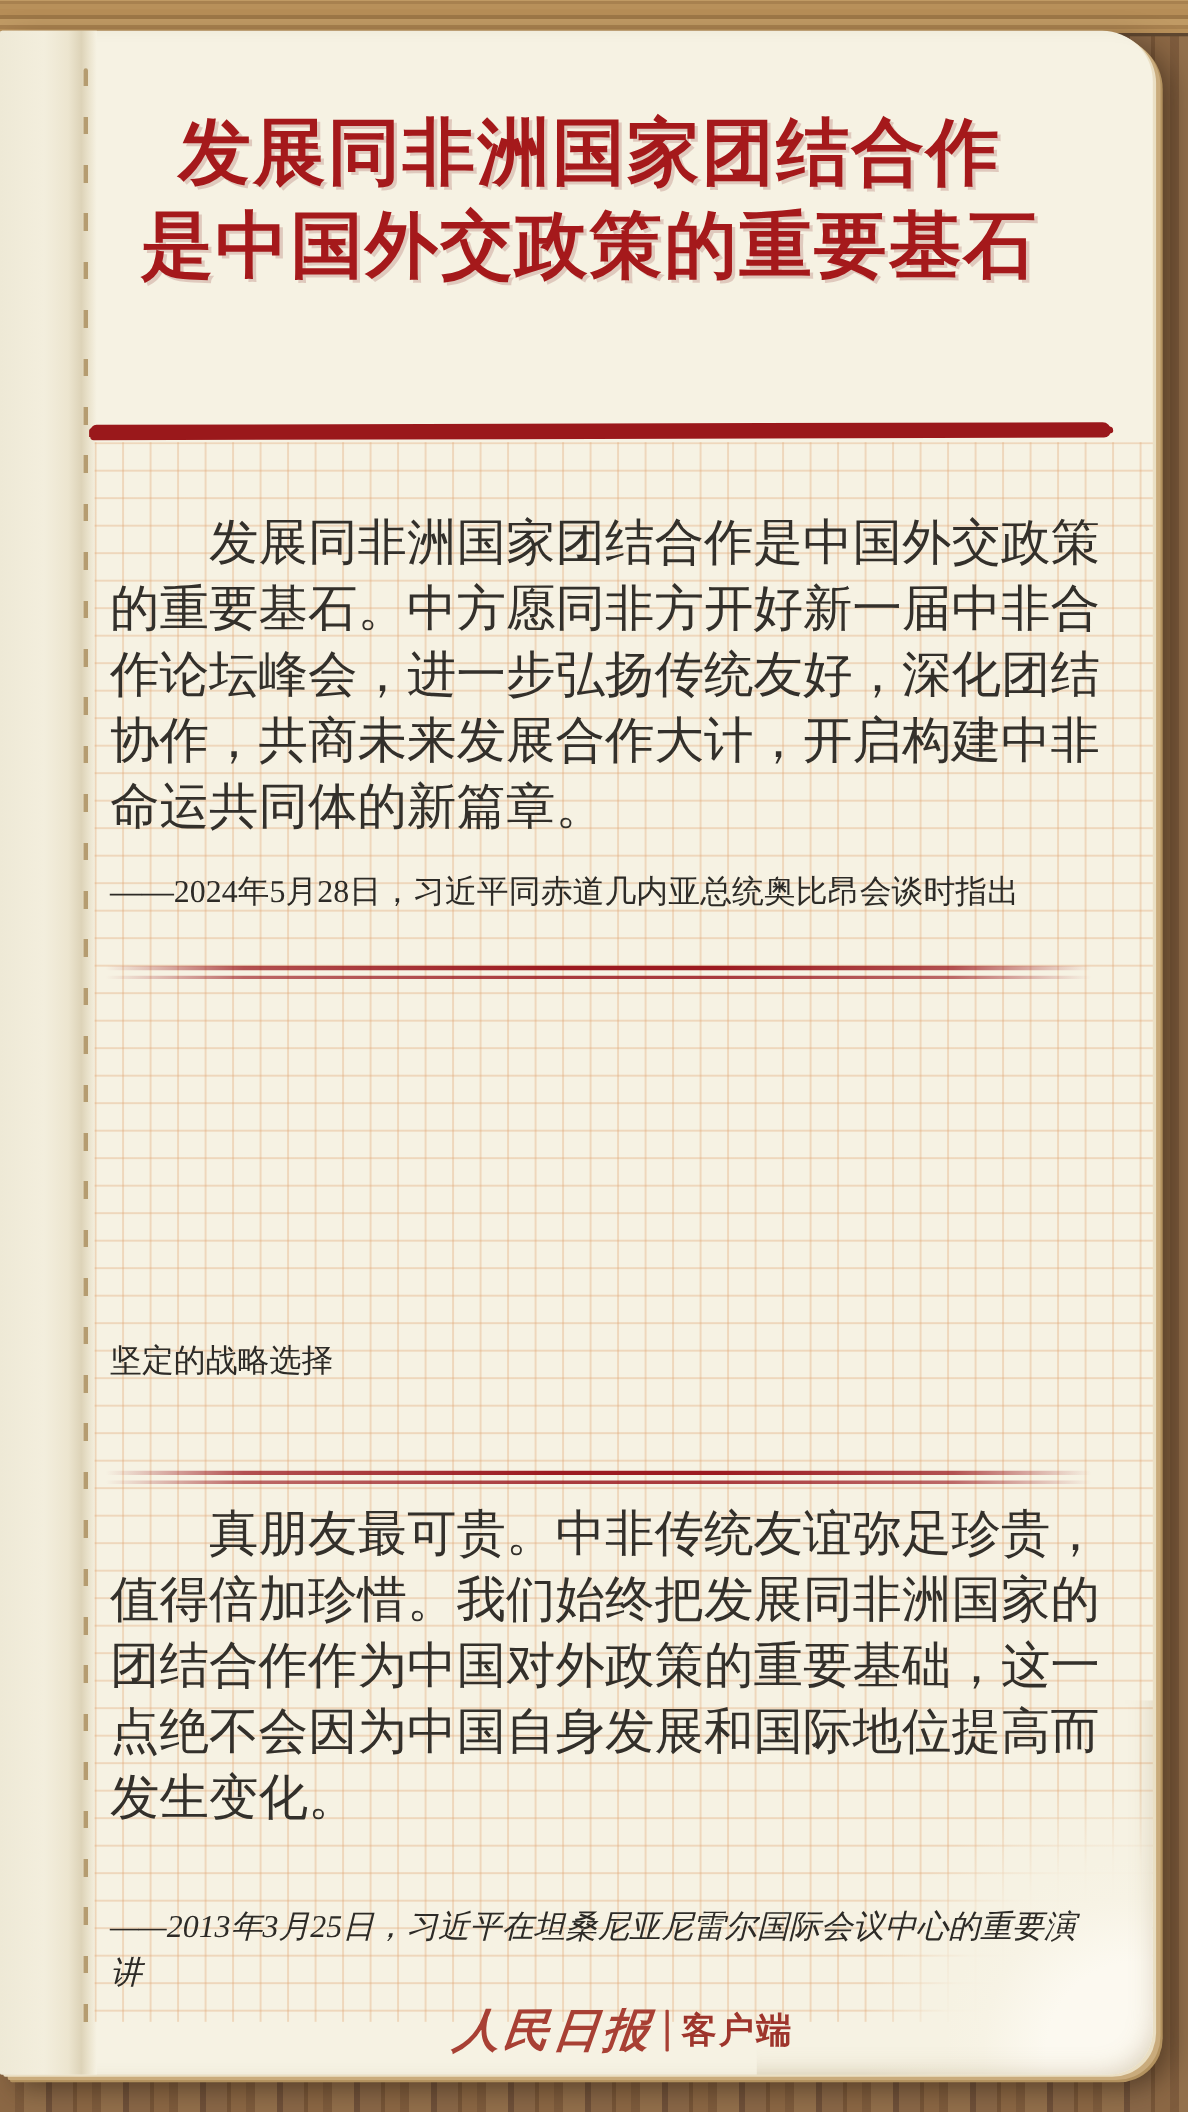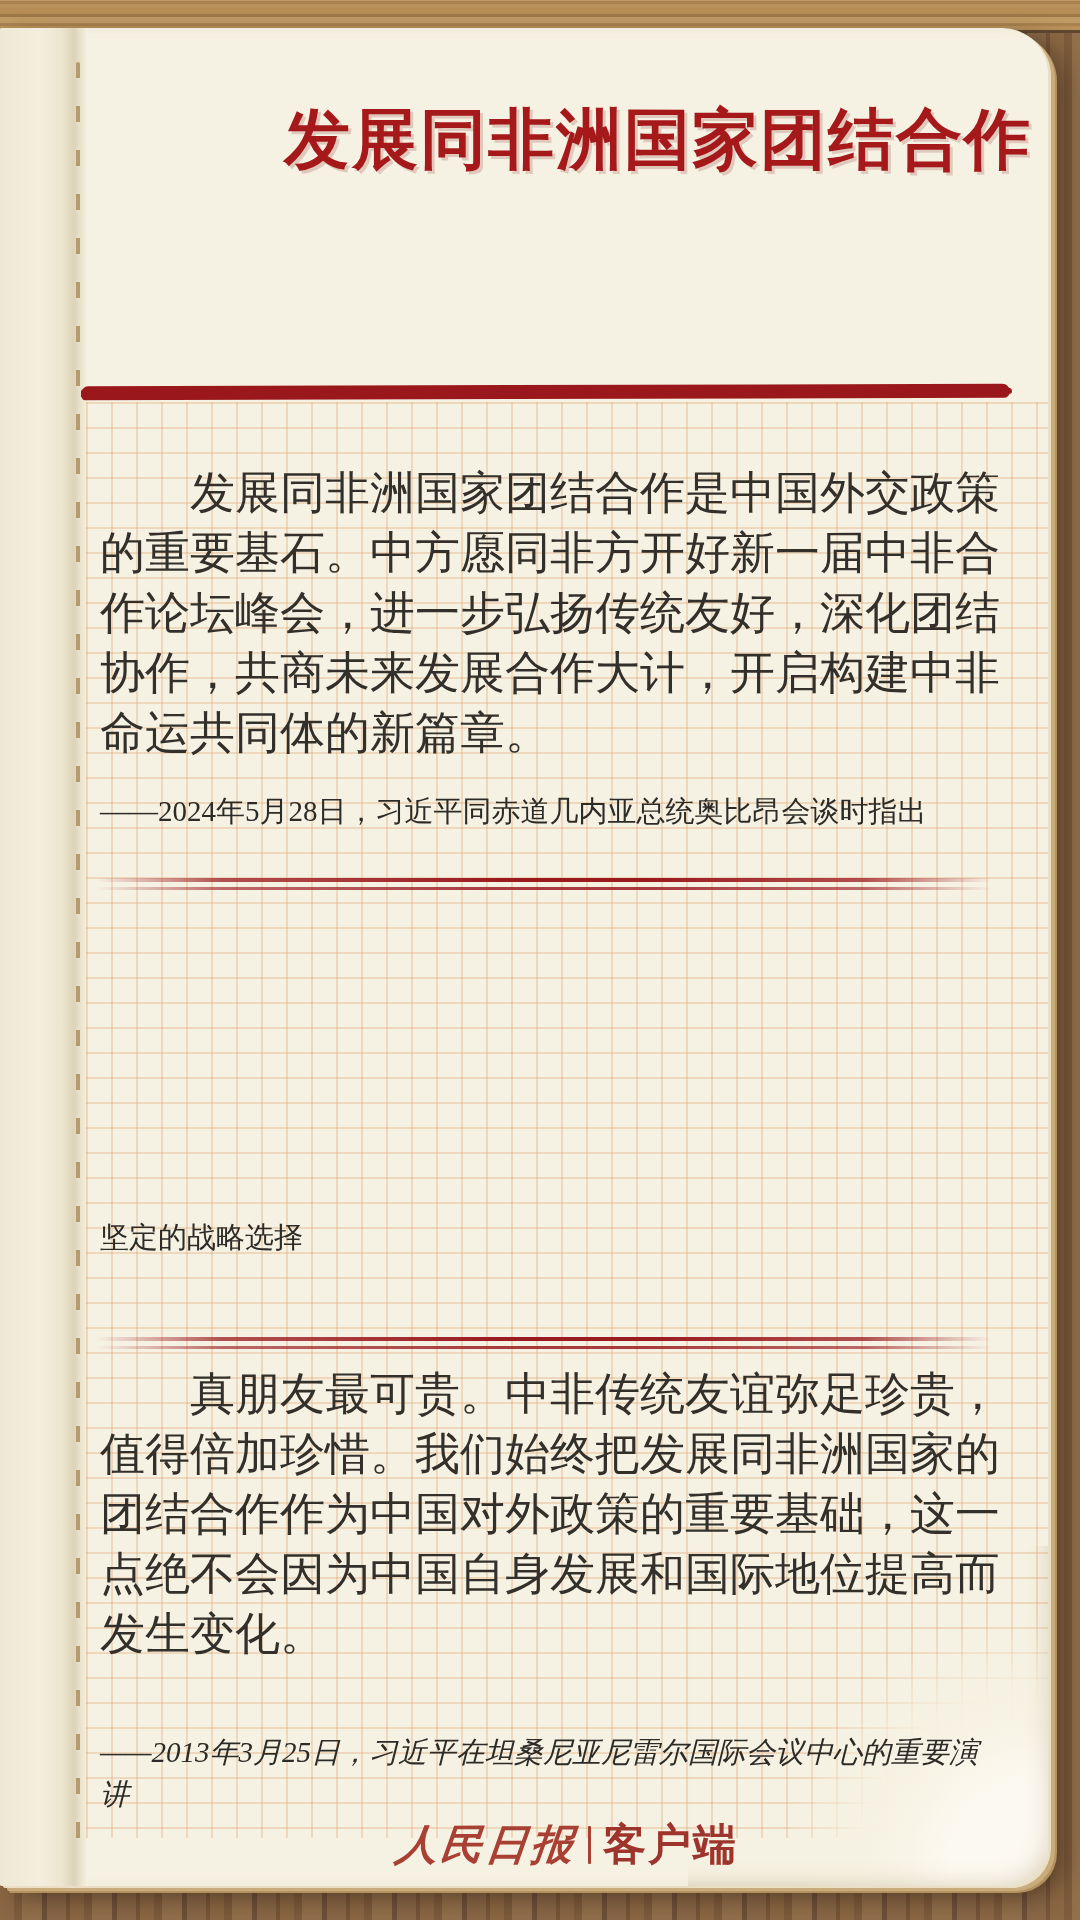--- a/index.html
+++ b/index.html
@@ -35,21 +35,21 @@
       #eee9d6 0,#f3eedd 40px,#ece5cf 62px,#ddd3b8 74px,#e9e1ca 80px,#f6f2e3 88px);
     border-radius:2px 0 0 2px;
   }
   .stitch{
     position:absolute;left:76px;top:34px;bottom:30px;width:4px;border-radius:2px;
     background:repeating-linear-gradient(180deg,
       #b59c70 0 16px, rgba(181,156,112,0) 16px 44px);
   }
   .title{
     position:absolute;top:70px;left:40px;right:16px;z-index:4;
-    text-align:right;font-weight:bold;
+    text-align:center;font-weight:bold;
     font-size:66px;line-height:84px;letter-spacing:2px;
     color:#a5191b;
     text-shadow:3px 3px 0 rgba(120,15,15,.18);
     font-family:"Liberation Serif","DejaVu Serif",serif;
   }
   .brush-line{
     position:absolute;top:357px;left:82px;width:928px;height:14px;z-index:3;
     background:#9a181b;border-radius:9px 12px 10px 5px;
     transform:rotate(-.15deg);
     box-shadow:-4px 0 0 -3px #9a181b, 6px 0 0 -4px #9a181b;
@@ -97,39 +97,40 @@
     display:flex;align-items:center;justify-content:center;gap:12px;
   }
   .brand-script{
     font-size:42px;font-weight:bold;font-style:italic;
     color:#a84034;letter-spacing:3px;
     font-family:"Liberation Serif","DejaVu Serif",serif;
     transform:skewX(-6deg);
   }
   .brand-bar{width:3px;height:38px;background:#a84034;border-radius:1px;}
   .brand-suffix{
-    font-size:43px;font-weight:bold;color:#9e352c;letter-spacing:2px;
+    font-size:32px;font-weight:bold;color:#9e352c;letter-spacing:2px;
     font-family:"Liberation Sans","DejaVu Sans",sans-serif;
   }
 </style>
 </head>
 <body>
 
 <div class="wood-top"></div>
 
 <div class="page">
   <div class="binding">
     <div class="stitch"></div>
   </div>
 
   <div class="grid"></div>
   <div class="curl"></div>
 
   <div class="title">
     <div>发展同非洲国家团结合作</div>
+    <div>是中国外交政策的重要基石</div>
   </div>
 
   <div class="brush-line"></div>
 
   <div class="quote-text q1">发展同非洲国家团结合作是中国外交政策的重要基石。中方愿同非方开好新一届中非合作论坛峰会，进一步弘扬传统友好，深化团结协作，共商未来发展合作大计，开启构建中非命运共同体的新篇章。</div>
   <div class="attr a1">
     <div>——2024年5月28日，习近平同赤道几内亚总统奥比昂会谈时指出</div>
   </div>
 
   <div class="sep s1">

